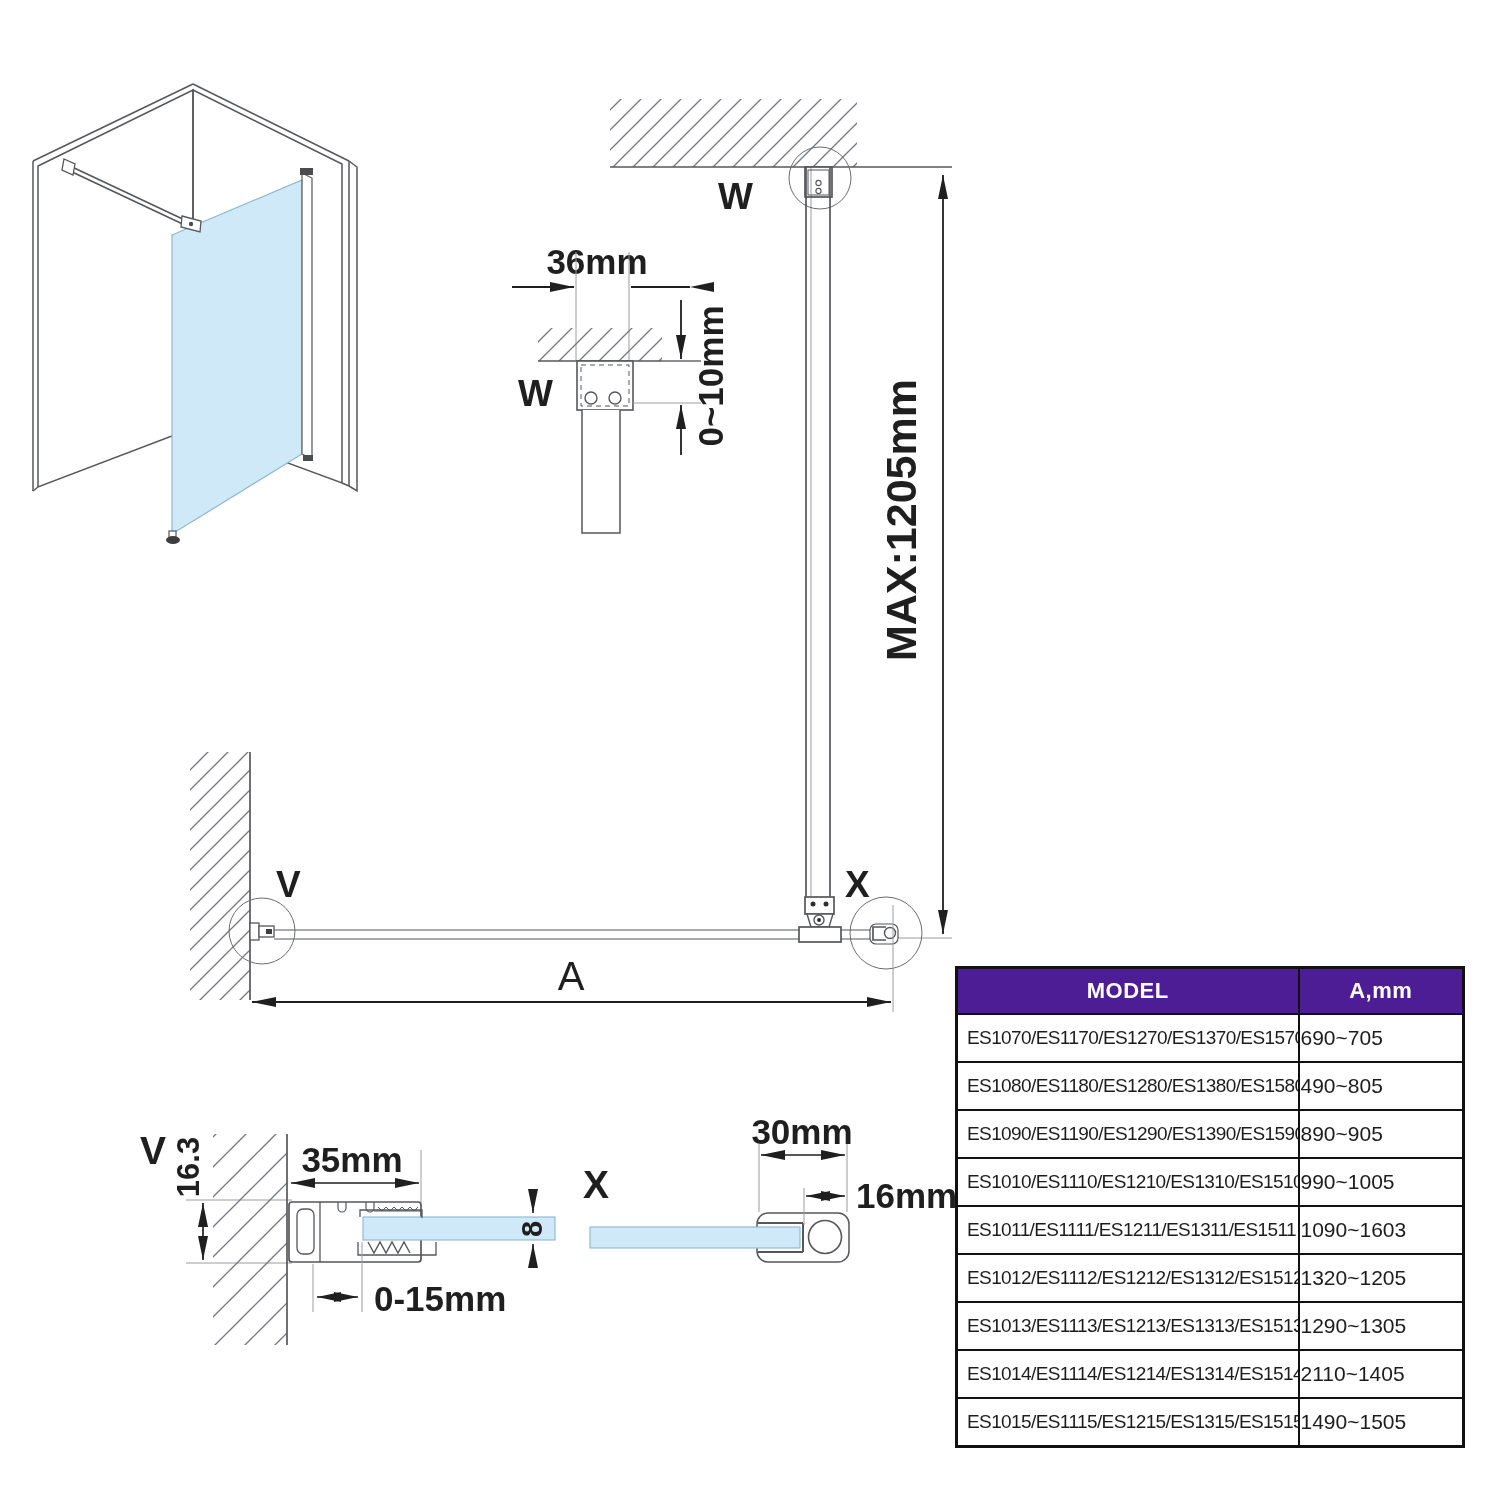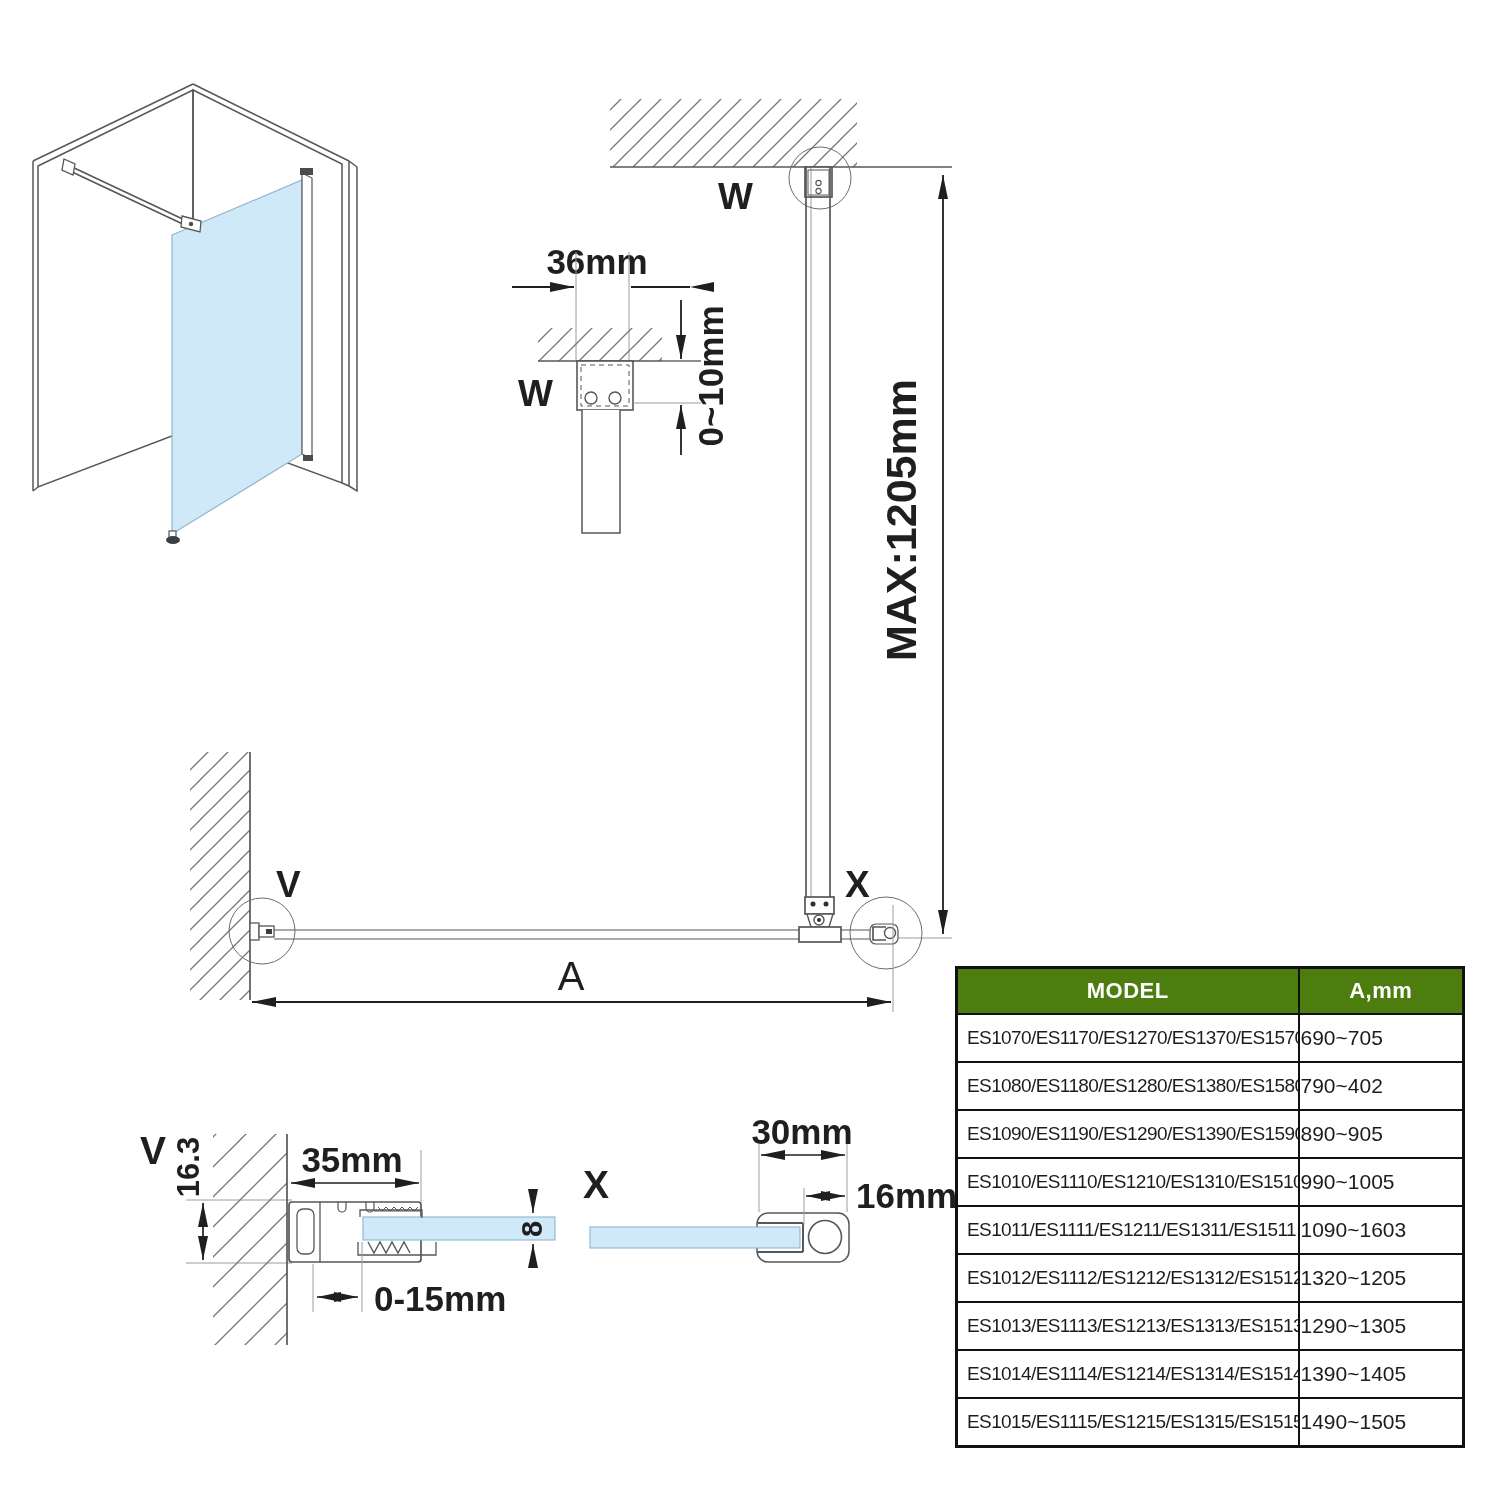--- a/index.html
+++ b/index.html
@@ -6,21 +6,21 @@
   body{width:1500px;height:1500px;position:relative;overflow:hidden;
        font-family:"Liberation Sans","DejaVu Sans",sans-serif;}
   #drawing{position:absolute;left:0;top:0;}
   .dim-text{fill:#1f1f1f;font-weight:bold;}
   .plain-text{fill:#1f1f1f;font-weight:400;}
 
   
   #model-table-wrap{position:absolute;left:955px;top:966px;width:507px;}
   table.model-table{border-collapse:collapse;width:100%;table-layout:fixed;
       border:3px solid #111;}
-  table.model-table th{background:#4d7c0f;color:#ffffff;font-size:22px;
+  table.model-table th{background:#4c1d95;color:#ffffff;font-size:22px;
       font-weight:bold;height:42px;border:2px solid #111;letter-spacing:.5px;}
   table.model-table td{border:2px solid #111;height:44px;color:#1c1c1c;
       background:#fff;}
   td.model-cell{font-size:19px;letter-spacing:-0.6px;padding-left:9px;
       white-space:nowrap;overflow:hidden;}
   td.a-cell{font-size:21px;text-align:left;}
   col.c1{width:342px;} col.c2{width:165px;}
 </style>
 </head>
 <body>
@@ -216,21 +216,21 @@
         <th>A,mm</th>
       </tr>
     </thead>
     <tbody>
         <tr>
           <td class="model-cell">ES1070/ES1170/ES1270/ES1370/ES1570</td>
           <td class="a-cell">690~705</td>
         </tr>
         <tr>
           <td class="model-cell">ES1080/ES1180/ES1280/ES1380/ES1580</td>
-          <td class="a-cell">790~402</td>
+          <td class="a-cell">490~805</td>
         </tr>
         <tr>
           <td class="model-cell">ES1090/ES1190/ES1290/ES1390/ES1590</td>
           <td class="a-cell">890~905</td>
         </tr>
         <tr>
           <td class="model-cell">ES1010/ES1110/ES1210/ES1310/ES1510</td>
           <td class="a-cell">990~1005</td>
         </tr>
         <tr>
@@ -240,21 +240,21 @@
         <tr>
           <td class="model-cell">ES1012/ES1112/ES1212/ES1312/ES1512</td>
           <td class="a-cell">1320~1205</td>
         </tr>
         <tr>
           <td class="model-cell">ES1013/ES1113/ES1213/ES1313/ES1513</td>
           <td class="a-cell">1290~1305</td>
         </tr>
         <tr>
           <td class="model-cell">ES1014/ES1114/ES1214/ES1314/ES1514</td>
-          <td class="a-cell">1390~1405</td>
+          <td class="a-cell">2110~1405</td>
         </tr>
         <tr>
           <td class="model-cell">ES1015/ES1115/ES1215/ES1315/ES1515</td>
           <td class="a-cell">1490~1505</td>
         </tr>
       </tbody>
   </table>
 </div>
 
 </body></html>

